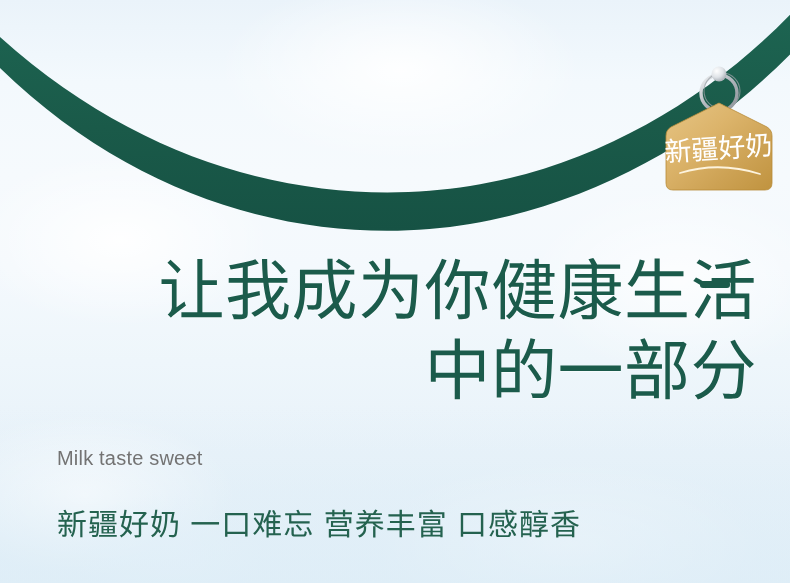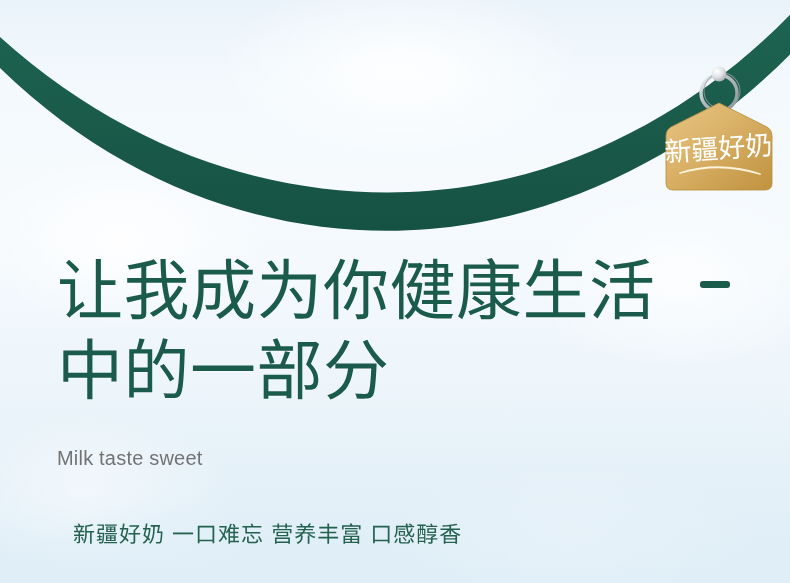--- a/index.html
+++ b/index.html
@@ -95,20 +95,21 @@
     width: 140px;
     height: 150px;
   }
 
   
   .copy {
     position: absolute;
     left: 57px;
     top: 252px;
     width: 700px;
+    text-align: right;
   }
   .headline {
     font-family: "Liberation Serif", "DejaVu Serif", serif;
     color: #1b5b4b;
     font-size: 66px;
     line-height: 1.21;
     font-weight: 400;
     letter-spacing: 0.5px;
     margin: 0;
     white-space: pre-line;
@@ -118,25 +119,25 @@
     margin: 0;
     position: absolute;
     left: 57px;
     top: 447px;
     font-size: 20px;
     color: #737373;
     font-weight: 400;
     letter-spacing: 0.2px;
   }
   .tagline {
-    margin: 16px;
+    margin: 0;
     position: absolute;
     left: 57px;
     top: 500px;
-    font-size: 22px;
+    font-size: 30px;
     color: #24624f;
     font-weight: 400;
     letter-spacing: 1px;
     white-space: nowrap;
   }
 
   
   .accent-dash {
     position: absolute;
     left: 700px;

